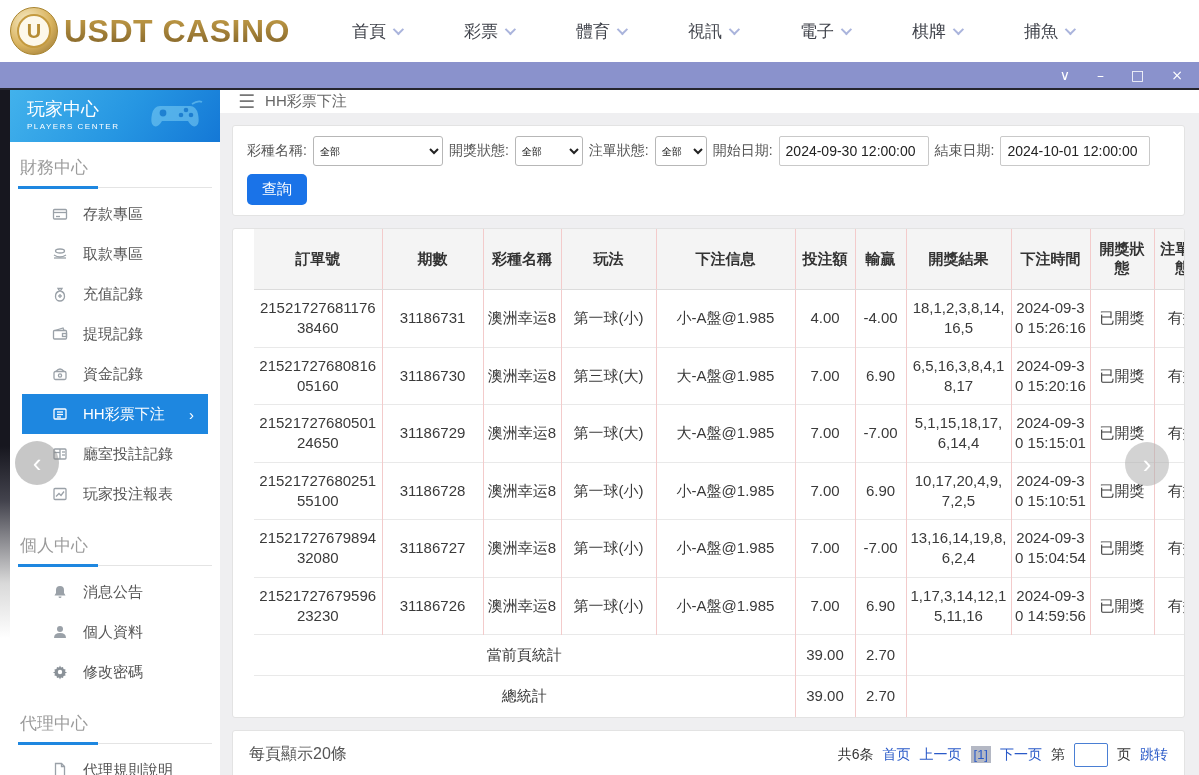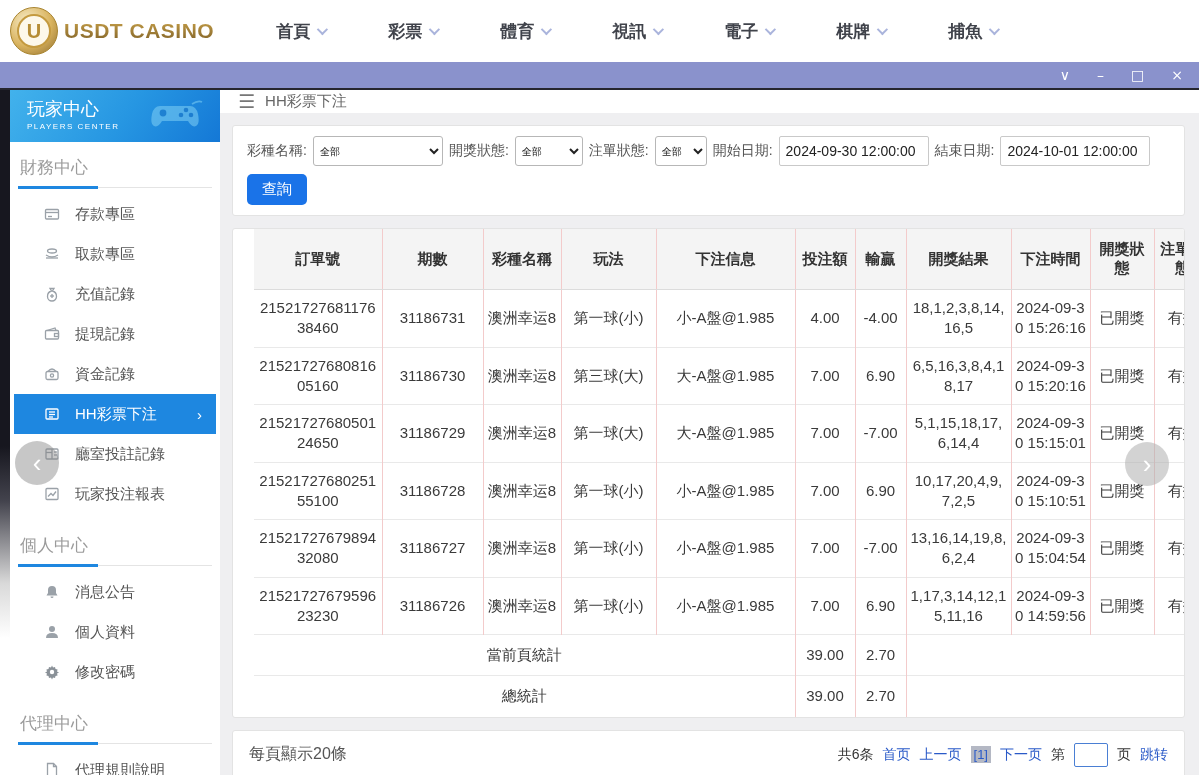--- a/index.html
+++ b/index.html
@@ -8,25 +8,25 @@
 
   
   .top-bar { height:62px; background:#fff; display:flex; align-items:center; padding-left:10px; }
   .brand { display:flex; align-items:center; gap:6px; }
   .logo-coin { width:48px; height:48px; border-radius:50%;
     background:radial-gradient(circle at 35% 30%, #f7ecc8, #d9b35e 55%, #8f6d2e);
     border:1px solid #a8842f; display:flex; align-items:center; justify-content:center; }
   .logo-coin .inner { width:34px; height:34px; border-radius:50%; background:#fdf8ea;
     border:2px solid #c49a3f; display:flex; align-items:center; justify-content:center;
     color:#b68d35; font-weight:bold; font-size:20px; }
-  .brand-text { font-size:21px; font-weight:bold; letter-spacing:.5px;
+  .brand-text { font-size:32px; font-weight:bold; letter-spacing:.5px;
     background:linear-gradient(180deg,#c9a24a,#7d5f26);
     -webkit-background-clip:text; background-clip:text; color:transparent; }
   .top-nav { display:flex; margin-left:62px; column-gap:63px; }
-  .nav-item { display:flex; align-items:center; gap:7px; font-size:17px; color:#40434b; cursor:pointer;font-weight:bold; }
+  .nav-item { display:flex; align-items:center; gap:7px; font-size:17px; color:#40434b; cursor:pointer; }
   .chev { width:8px; height:8px; border-right:2px solid #aab4dc; border-bottom:2px solid #aab4dc;
     transform:rotate(45deg) translateY(-2px); }
 
   
   .titlebar { height:28px; background:#8a92cc; display:flex; align-items:center;
     justify-content:flex-end; padding-right:16px; gap:27px; border-bottom:2px solid #26262e; }
   .tb-btn { color:#fff; font-size:14px; line-height:1; cursor:pointer; font-family:"DejaVu Sans",sans-serif; }
 
   
   .main { height:685px; display:flex; position:relative; background:#404040; }
@@ -36,21 +36,21 @@
   
   .sidebar { width:210px; background:#fff; height:100%; }
   .side-header { height:52px; position:relative; overflow:hidden; padding:7px 0 0 17px;
     background:linear-gradient(125deg,#42b2ec 0%, #2696e2 55%, #1478d6 100%); color:#fff; }
   .side-header .t1 { font-size:18px; }
   .side-header .t2 { font-size:8px; letter-spacing:1.5px; margin-top:1px; }
   .side-header svg { position:absolute; right:14px; top:6px; opacity:.55; }
   .section-title { position:relative; margin:0 8px; padding:14px 2px 8px 2px; font-size:17px;
     color:#9b9b9b; font-weight:normal; border-bottom:1px solid #e4e4e4; }
   .section-title::after { content:""; position:absolute; left:0; bottom:-2px; width:80px; height:3px; background:#1e87e0; }
-  .side-items { padding:6px 4px; }
+  .side-items { padding:6px 12px; }
   .side-item { height:40px; display:flex; align-items:center; padding-left:30px; gap:15px;
     font-size:15px; color:#555; cursor:pointer; }
   .side-item .icn { width:16px; height:16px; display:flex; align-items:center; justify-content:center; }
   .side-item.active { background:#1e87e0; color:#fff; position:relative; }
   .side-item.active .arrow { position:absolute; right:14px; color:#fff; font-size:15px; }
 
   
   .content { flex:1; display:flex; flex-direction:column; background:#efeff1; min-width:0; }
   .breadcrumb { height:48px; background:#fff; display:flex; align-items:center; gap:10px;
     padding-left:18px; color:#666; font-size:15px; }

